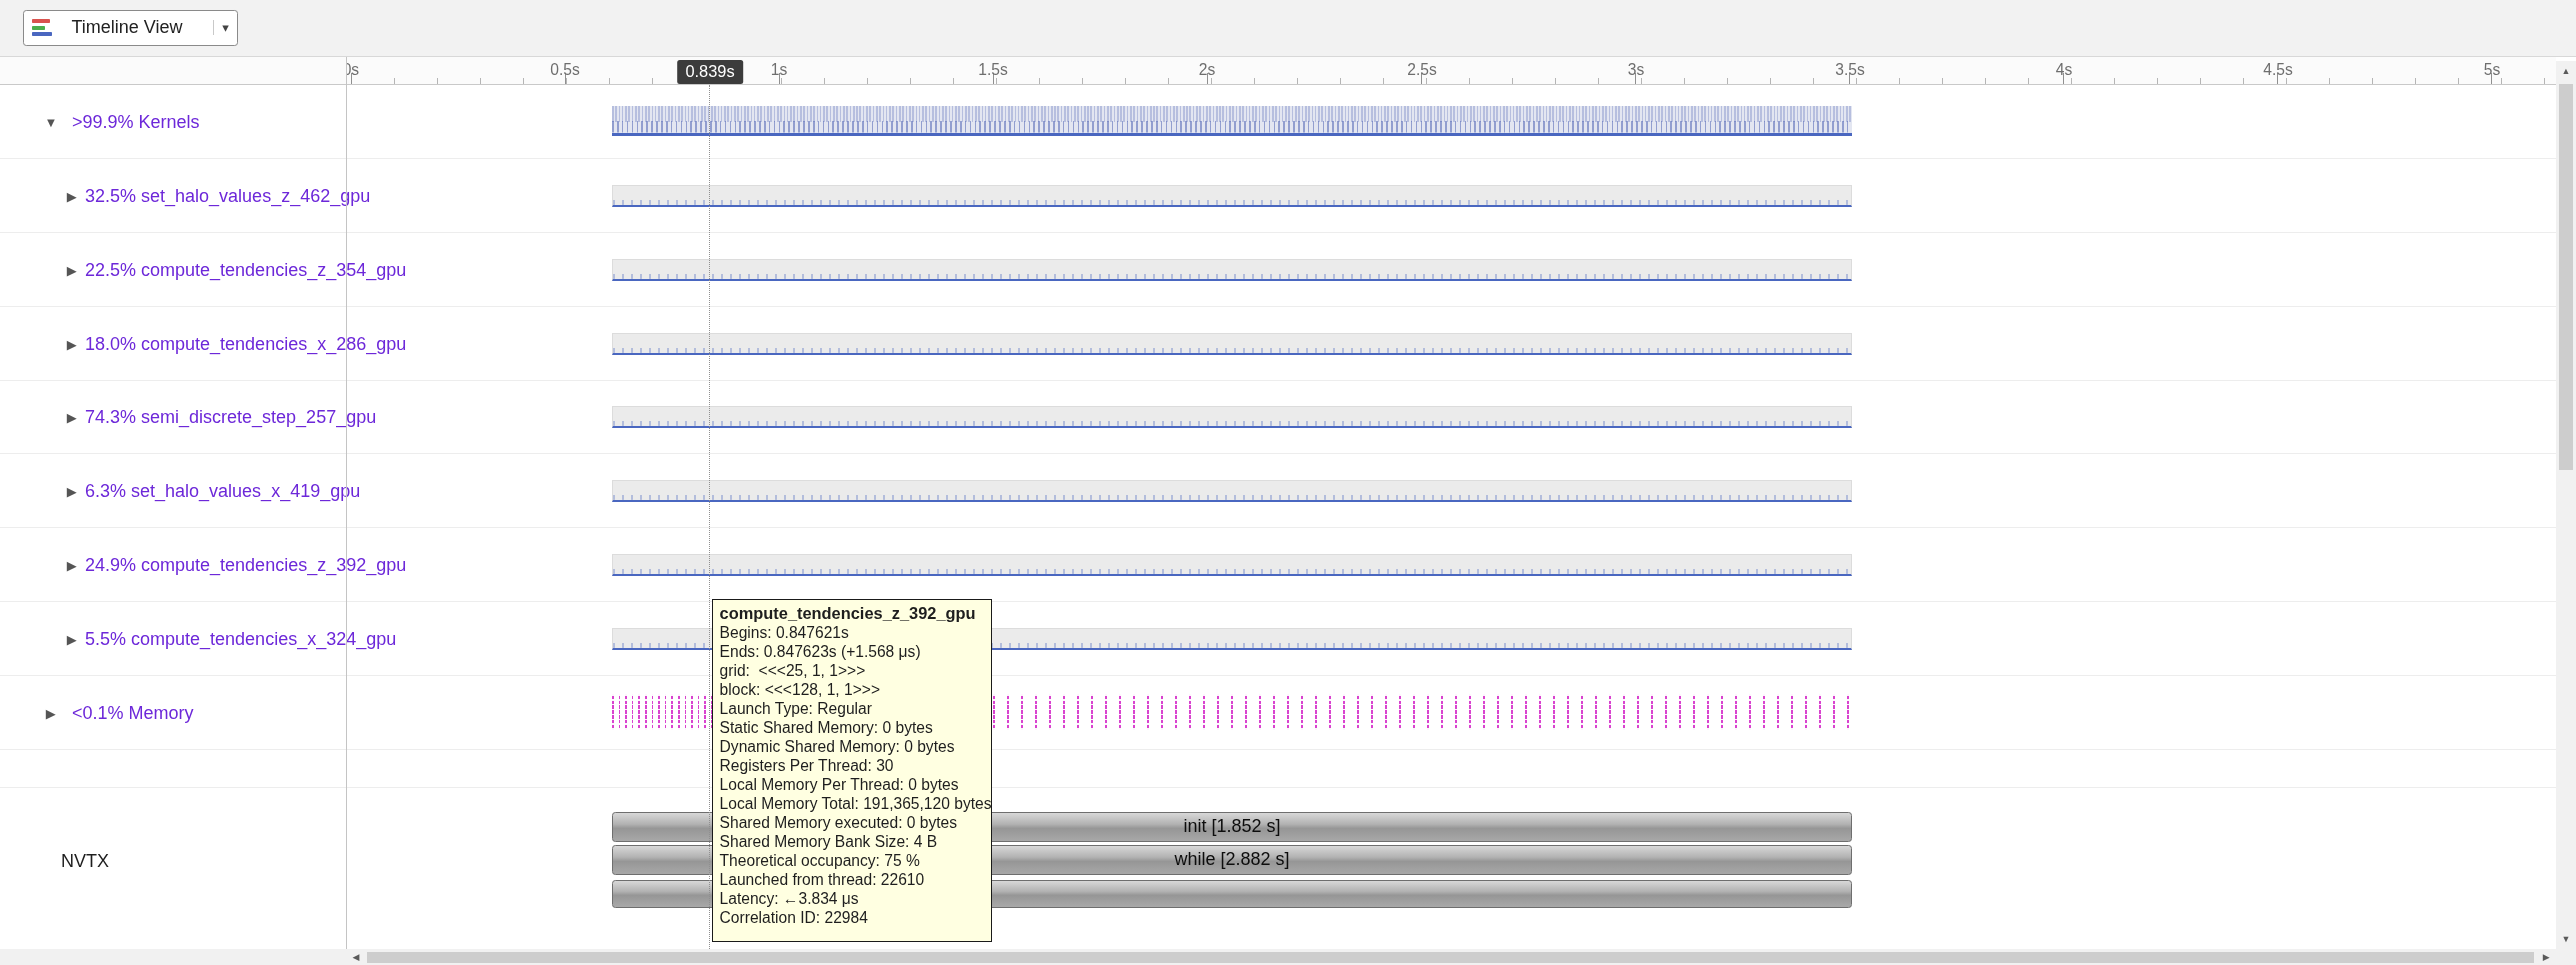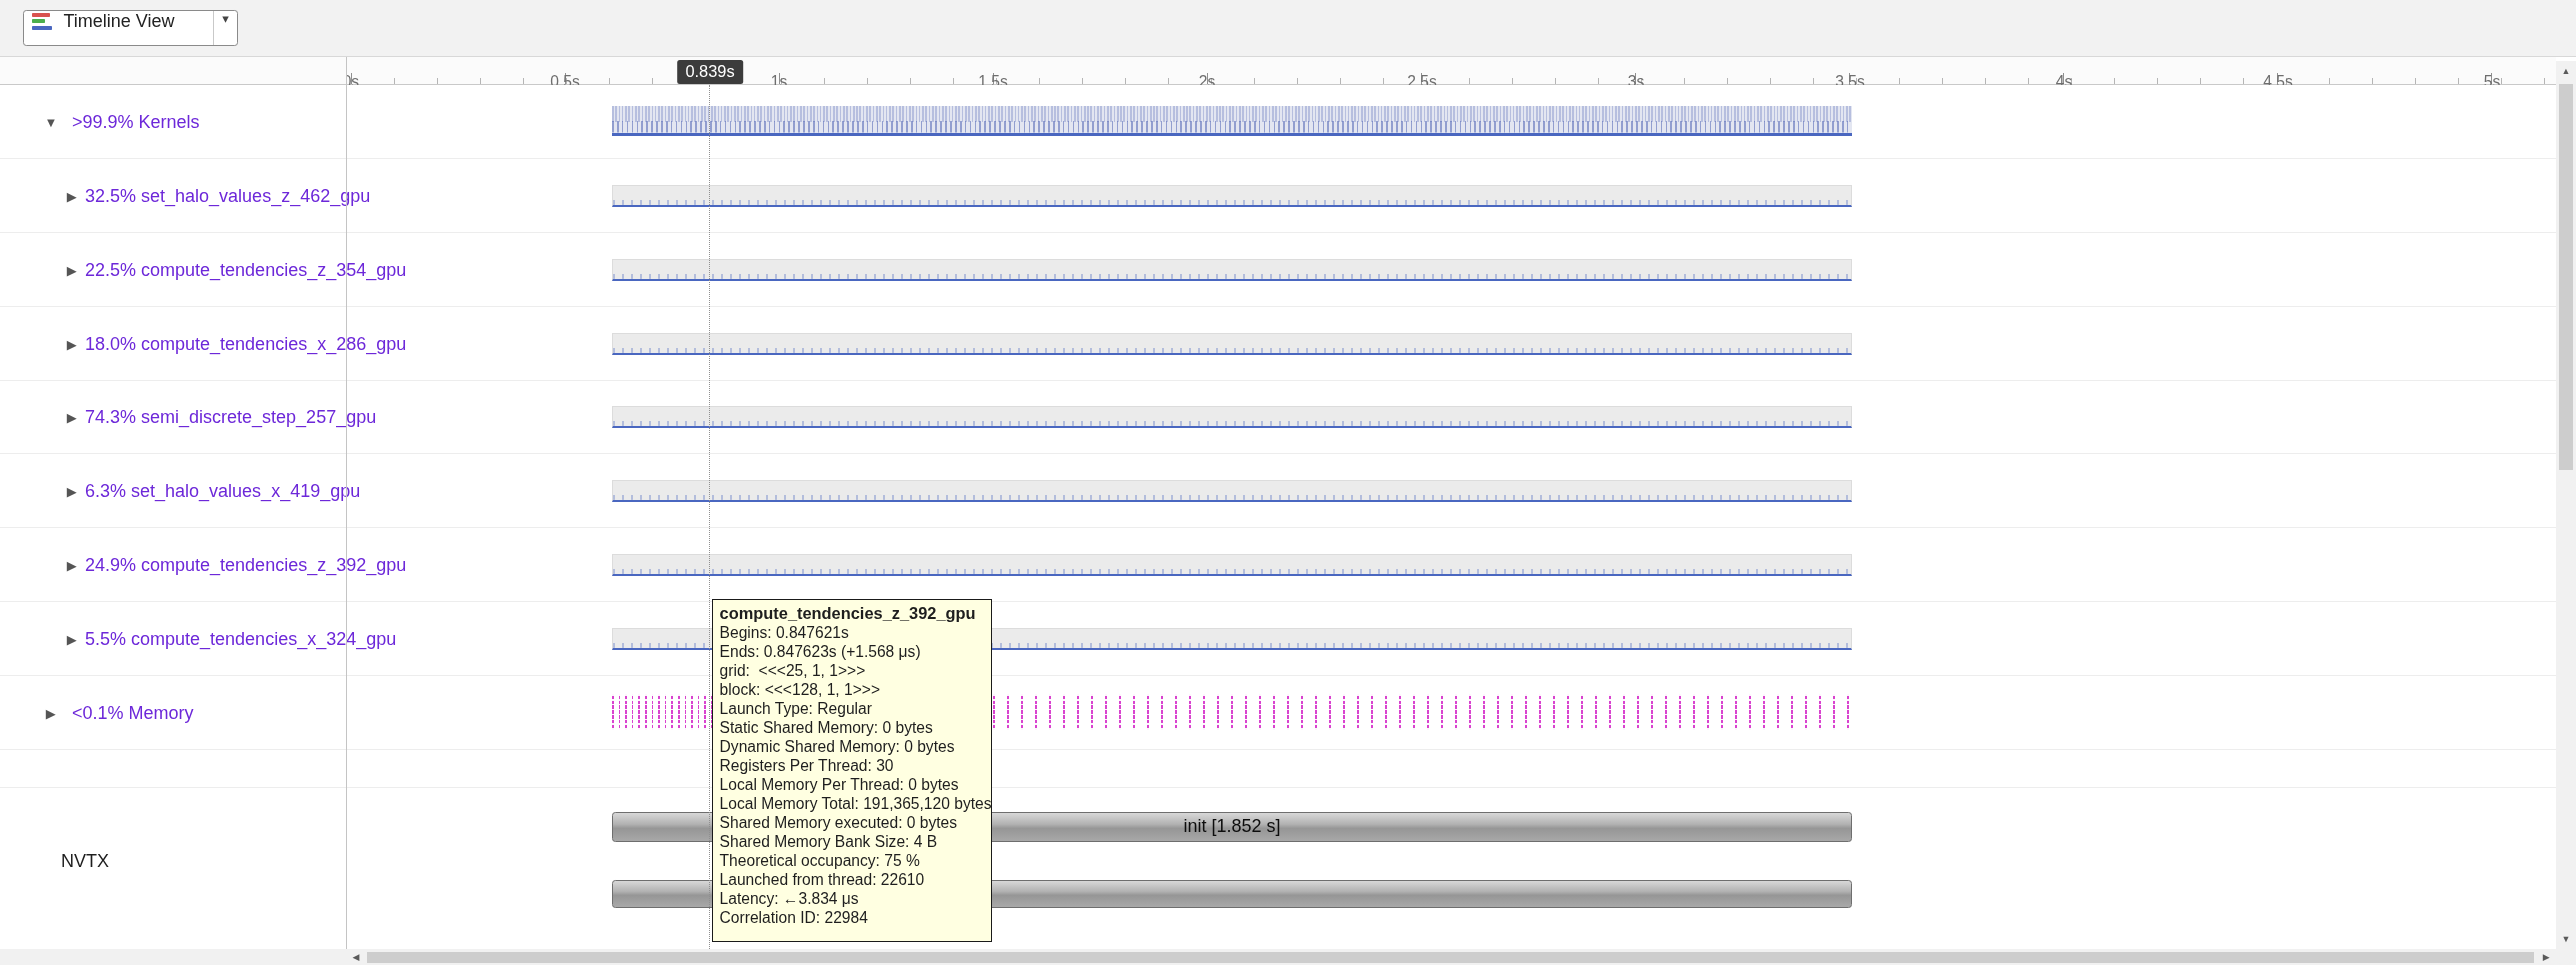--- a/index.html
+++ b/index.html
@@ -3,32 +3,32 @@
 <meta charset="utf-8">
 <style>
   html,body{margin:0;padding:0}
   body{
     width:2576px;height:966px;position:relative;overflow:hidden;
     background:#ffffff;font-family:"Liberation Sans",sans-serif;color:#1e1e1e;
   }
   
   .toolbar{position:absolute;left:0;top:0;width:2576px;height:57px;background:#f2f2f2;border-bottom:0.8px solid #d8d8d8;box-sizing:border-box}
   .view-dd{position:absolute;left:23px;top:9.8px;width:215px;height:36px;background:#fff;border:0.8px solid #8a8a8a;border-radius:3.3px;
-    display:flex;gap:10px;padding:0 8.2px;box-sizing:border-box;cursor:pointer}
+    display:flex;align-items:center;gap:18px;padding:0 8.2px;box-sizing:border-box;cursor:pointer}
   .view-dd .vicon{width:21.3px;height:21.3px;display:flex;flex-direction:column;justify-content:center;gap:2.5px}
   .view-dd .vicon i{display:block;height:4.1px;border-radius:0.8px}
   .view-dd .vicon i:nth-child(1){width:18px;background:#d9534f}
   .view-dd .vicon i:nth-child(2){width:13px;background:#4cae4c}
   .view-dd .vicon i:nth-child(3){width:19.7px;background:#4a67c0}
   .view-dd .vlabel{font-size:18px;color:#222}
   .view-dd .varrow{margin-left:auto;border-left:0.8px solid #c9c9c9;padding-left:8.2px;font-size:13px;color:#444}
   .zoom-cluster{position:absolute;right:0;top:0;height:57px}
   
   .ruler{position:absolute;left:0;top:57px;width:2556px;height:28px;background:#fbfbfb;border-bottom:0.8px solid #c9c9c9;box-sizing:border-box}
-  .ruler-labels{position:absolute;left:346px;top:12px;width:2210px;height:28px;overflow:hidden}
+  .ruler-labels{position:absolute;left:346px;top:0;width:2210px;height:28px;overflow:hidden}
   .tick-label{position:absolute;top:4.1px;transform:translateX(-50%);font-size:15.6px;color:#6e6e6e;white-space:nowrap}
   .minor-ticks{position:absolute;left:351px;top:21.3px;width:2205px;height:5.7px;
     background:repeating-linear-gradient(90deg,#b5b5b5 0 0.8px,transparent 0.8px 43px)}
   .major-ticks{position:absolute;left:351px;top:16.4px;width:2205px;height:10.7px;
     background:repeating-linear-gradient(90deg,#8f8f8f 0 0.8px,transparent 0.8px 214px)}
   .marker-badge{position:absolute;left:710px;top:2.5px;transform:translateX(-50%);background:#3c3c3c;color:#fff;
     font-size:16.4px;padding:2.5px 8.2px;border-radius:2.5px;z-index:8;white-space:nowrap;cursor:ew-resize}
   
   .content{position:absolute;left:0;top:85px;width:2556px;height:864px;background:#fff}
   .sidebar-divider{position:absolute;left:346px;top:57px;width:0.8px;height:892px;background:#c4c4c4;z-index:2}
@@ -184,20 +184,21 @@
     <span class="chev">▶</span>
     <span class="rlabel">&lt;0.1% Memory</span>
     <div class="memseg dense"></div>
     <div class="memseg sparse"></div>
   </div>
 
   <div class="nvtx-sep"></div>
   <div class="nvtx-label">NVTX</div>
 
   <div class="nbar" style="top:727px">init [1.852 s]</div>
+  <div class="nbar" style="top:760px">while [2.882 s]</div>
   <div class="nbar" style="top:795px;height:28px"></div>
 </div>
 
 <div class="marker-line"></div>
 
 <div class="tooltip">
   <div class="tt-title">compute_tendencies_z_392_gpu</div>
   <div class="tt-line">Begins: 0.847621s</div>
   <div class="tt-line">Ends: 0.847623s (+1.568 μs)</div>
   <div class="tt-line">grid:  &lt;&lt;&lt;25, 1, 1&gt;&gt;&gt;</div>

